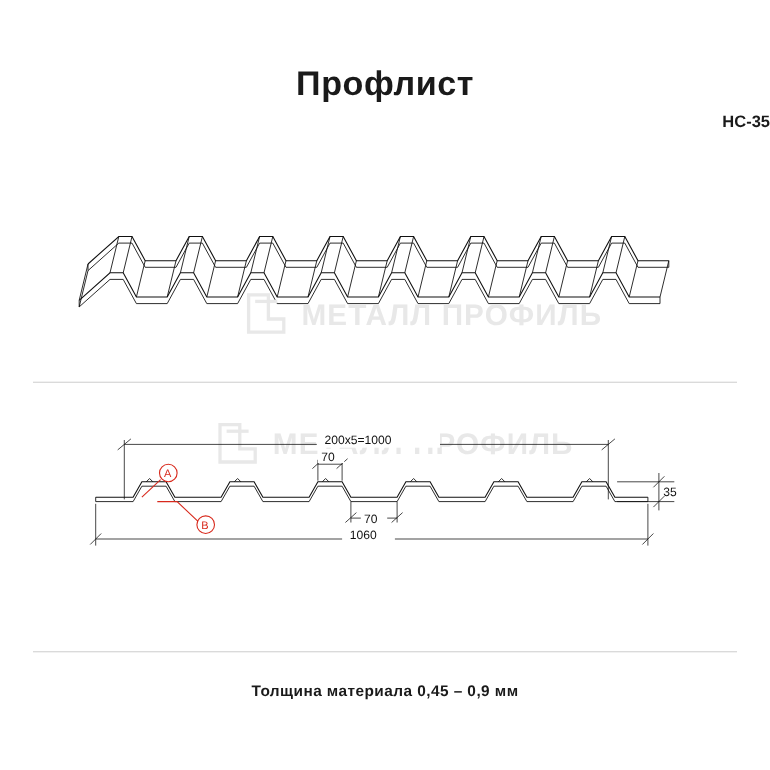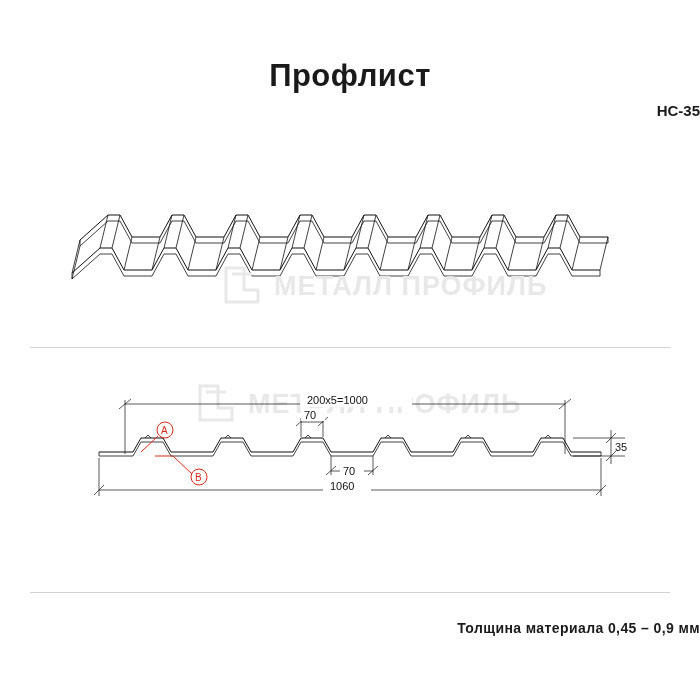--- a/index.html
+++ b/index.html
@@ -39,21 +39,21 @@
     text-align: right;
     font-size: 15px;
     font-weight: bold;
     color: #1a1a1a;
   }
   .footer-note {
     position: absolute;
     top: 620px;
     left: 0;
     width: 700px;
-    text-align: right;
+    text-align: center;
     font-size: 14px;
     font-weight: bold;
     letter-spacing: 0.4px;
     color: #1a1a1a;
   }
   .divider {
     position: absolute;
     left: 30px;
     width: 640px;
     height: 1px;
@@ -65,21 +65,21 @@
   .iso-wrap {
     position: absolute;
     top: 185px;
     left: 60px;
     width: 580px;
     height: 130px;
   }
   .draw-wrap {
     position: absolute;
     top: 382px;
-    left: 95px;
+    left: 83px;
     width: 540px;
     height: 130px;
   }
   .wm1 {
     position: absolute;
     top: 250px;
     left: 218px;
     width: 330px;
     height: 70px;
     pointer-events: none;

